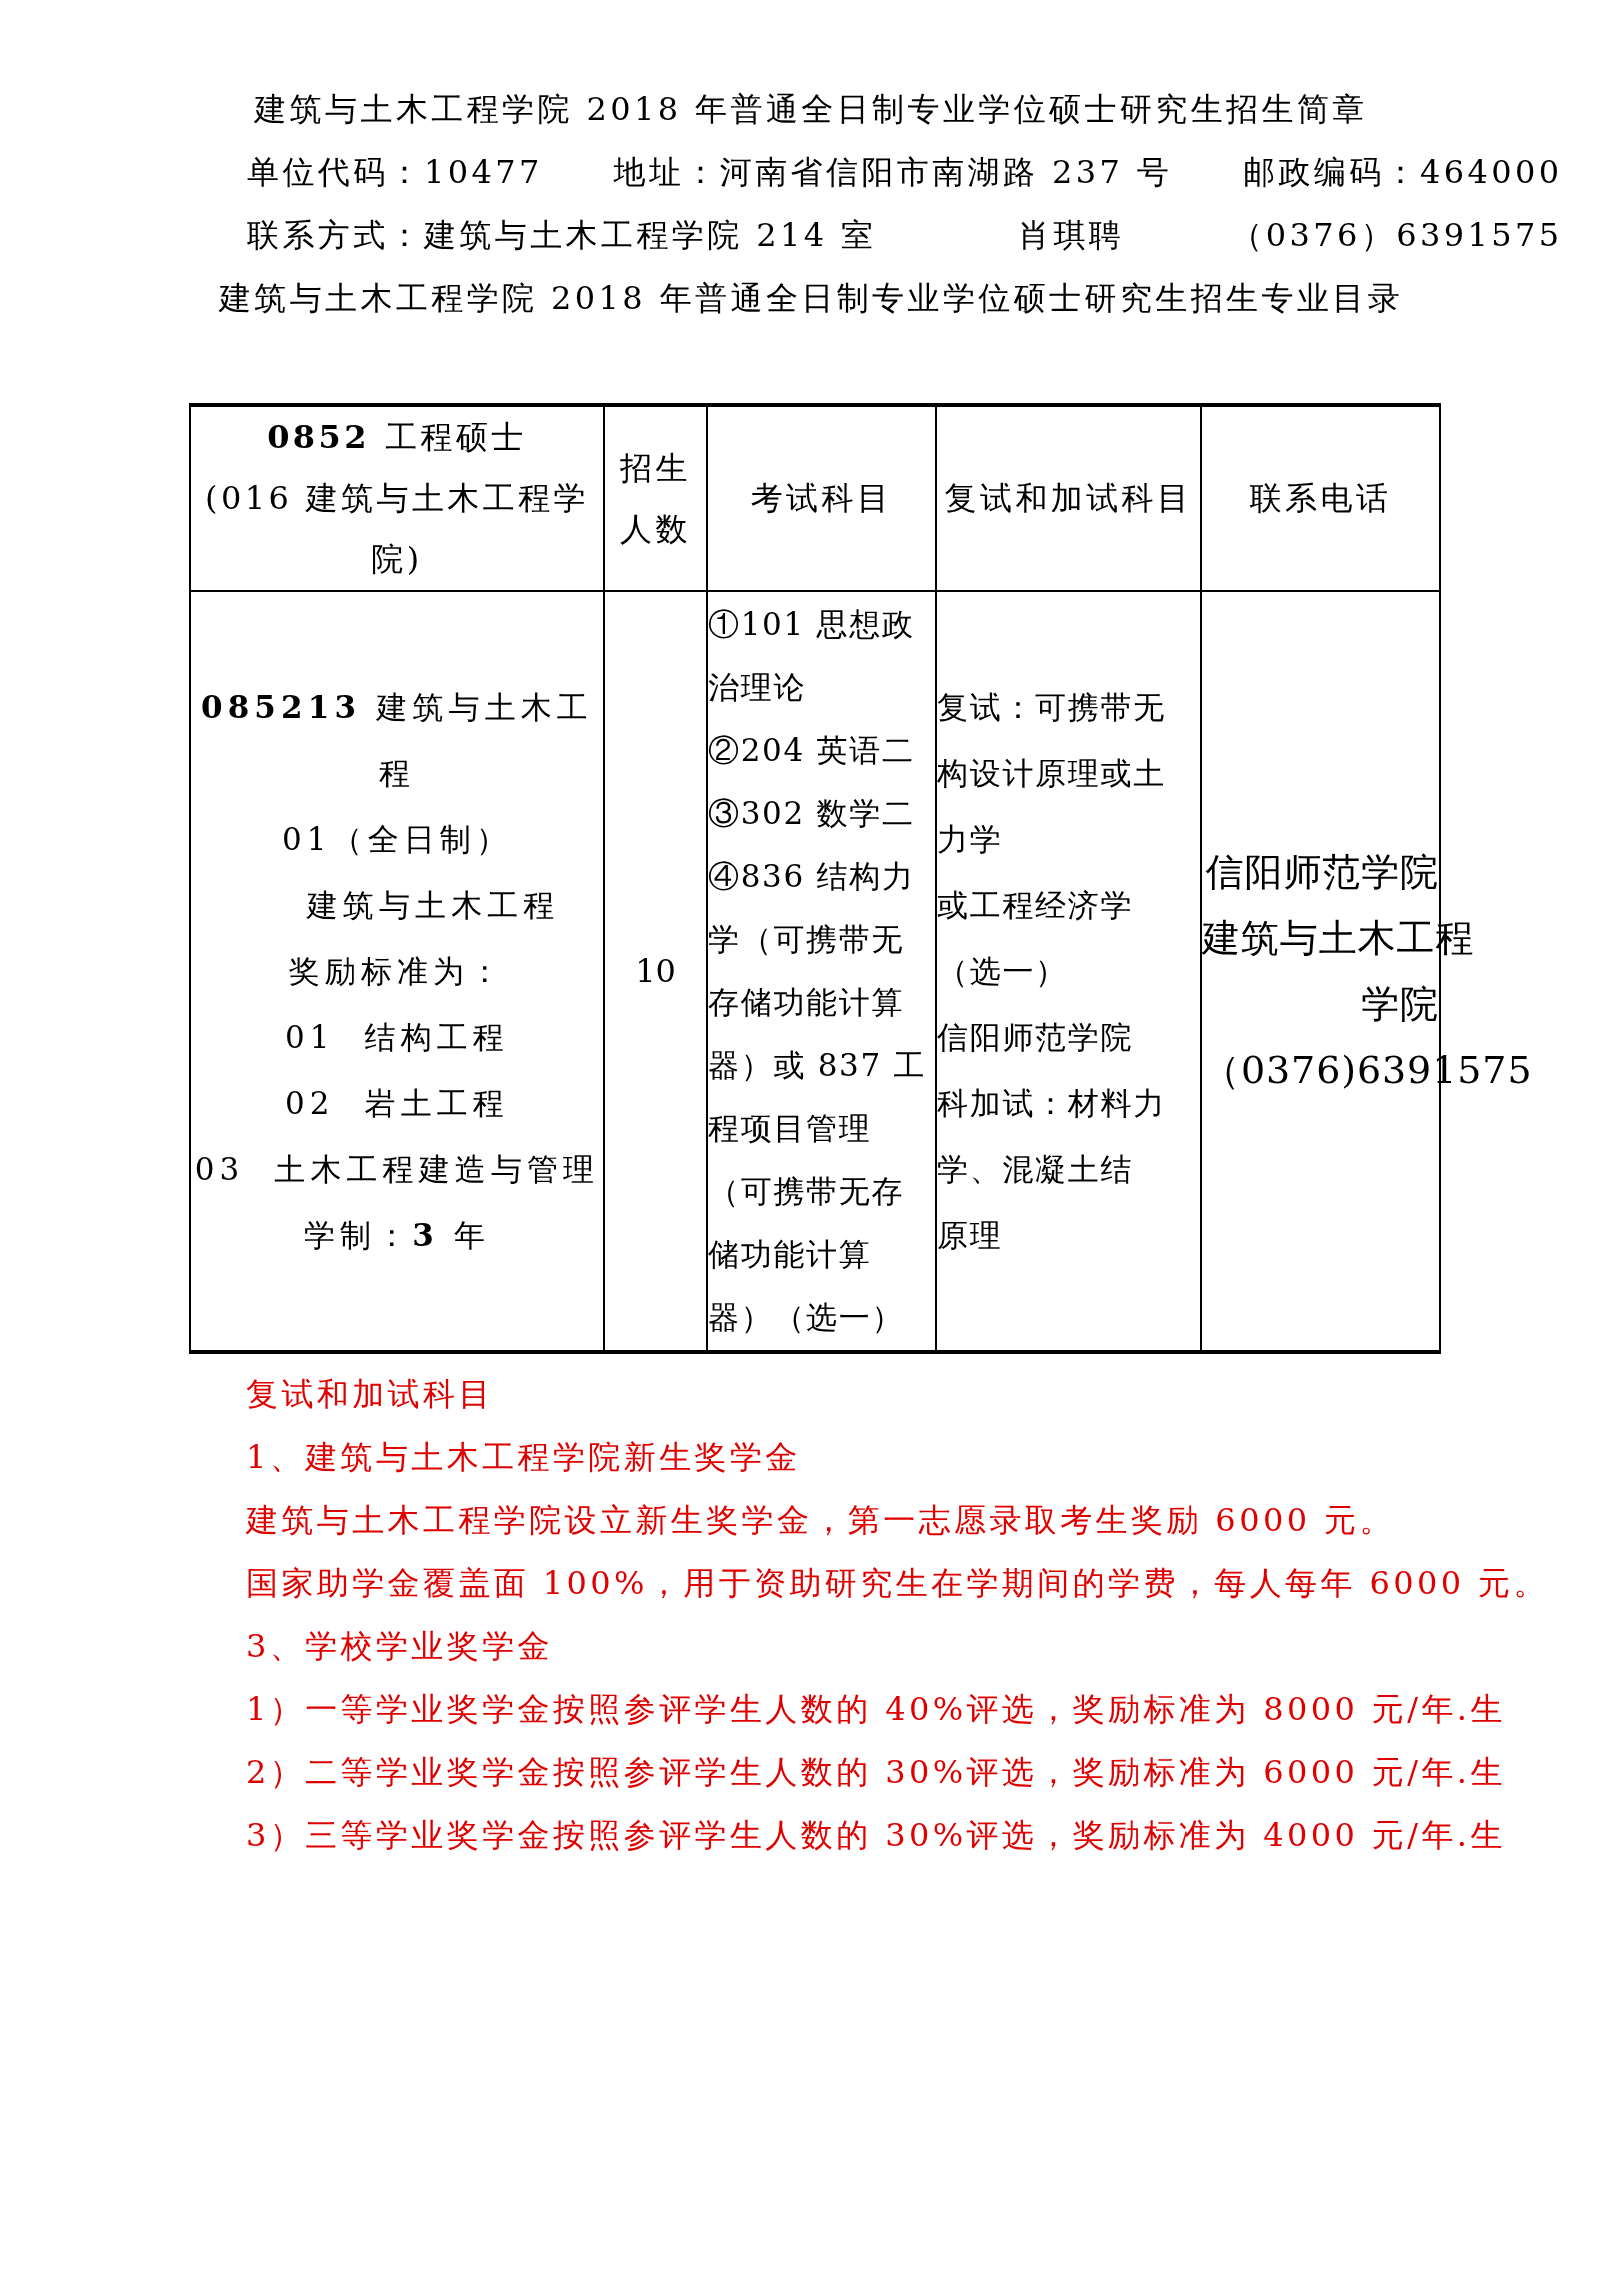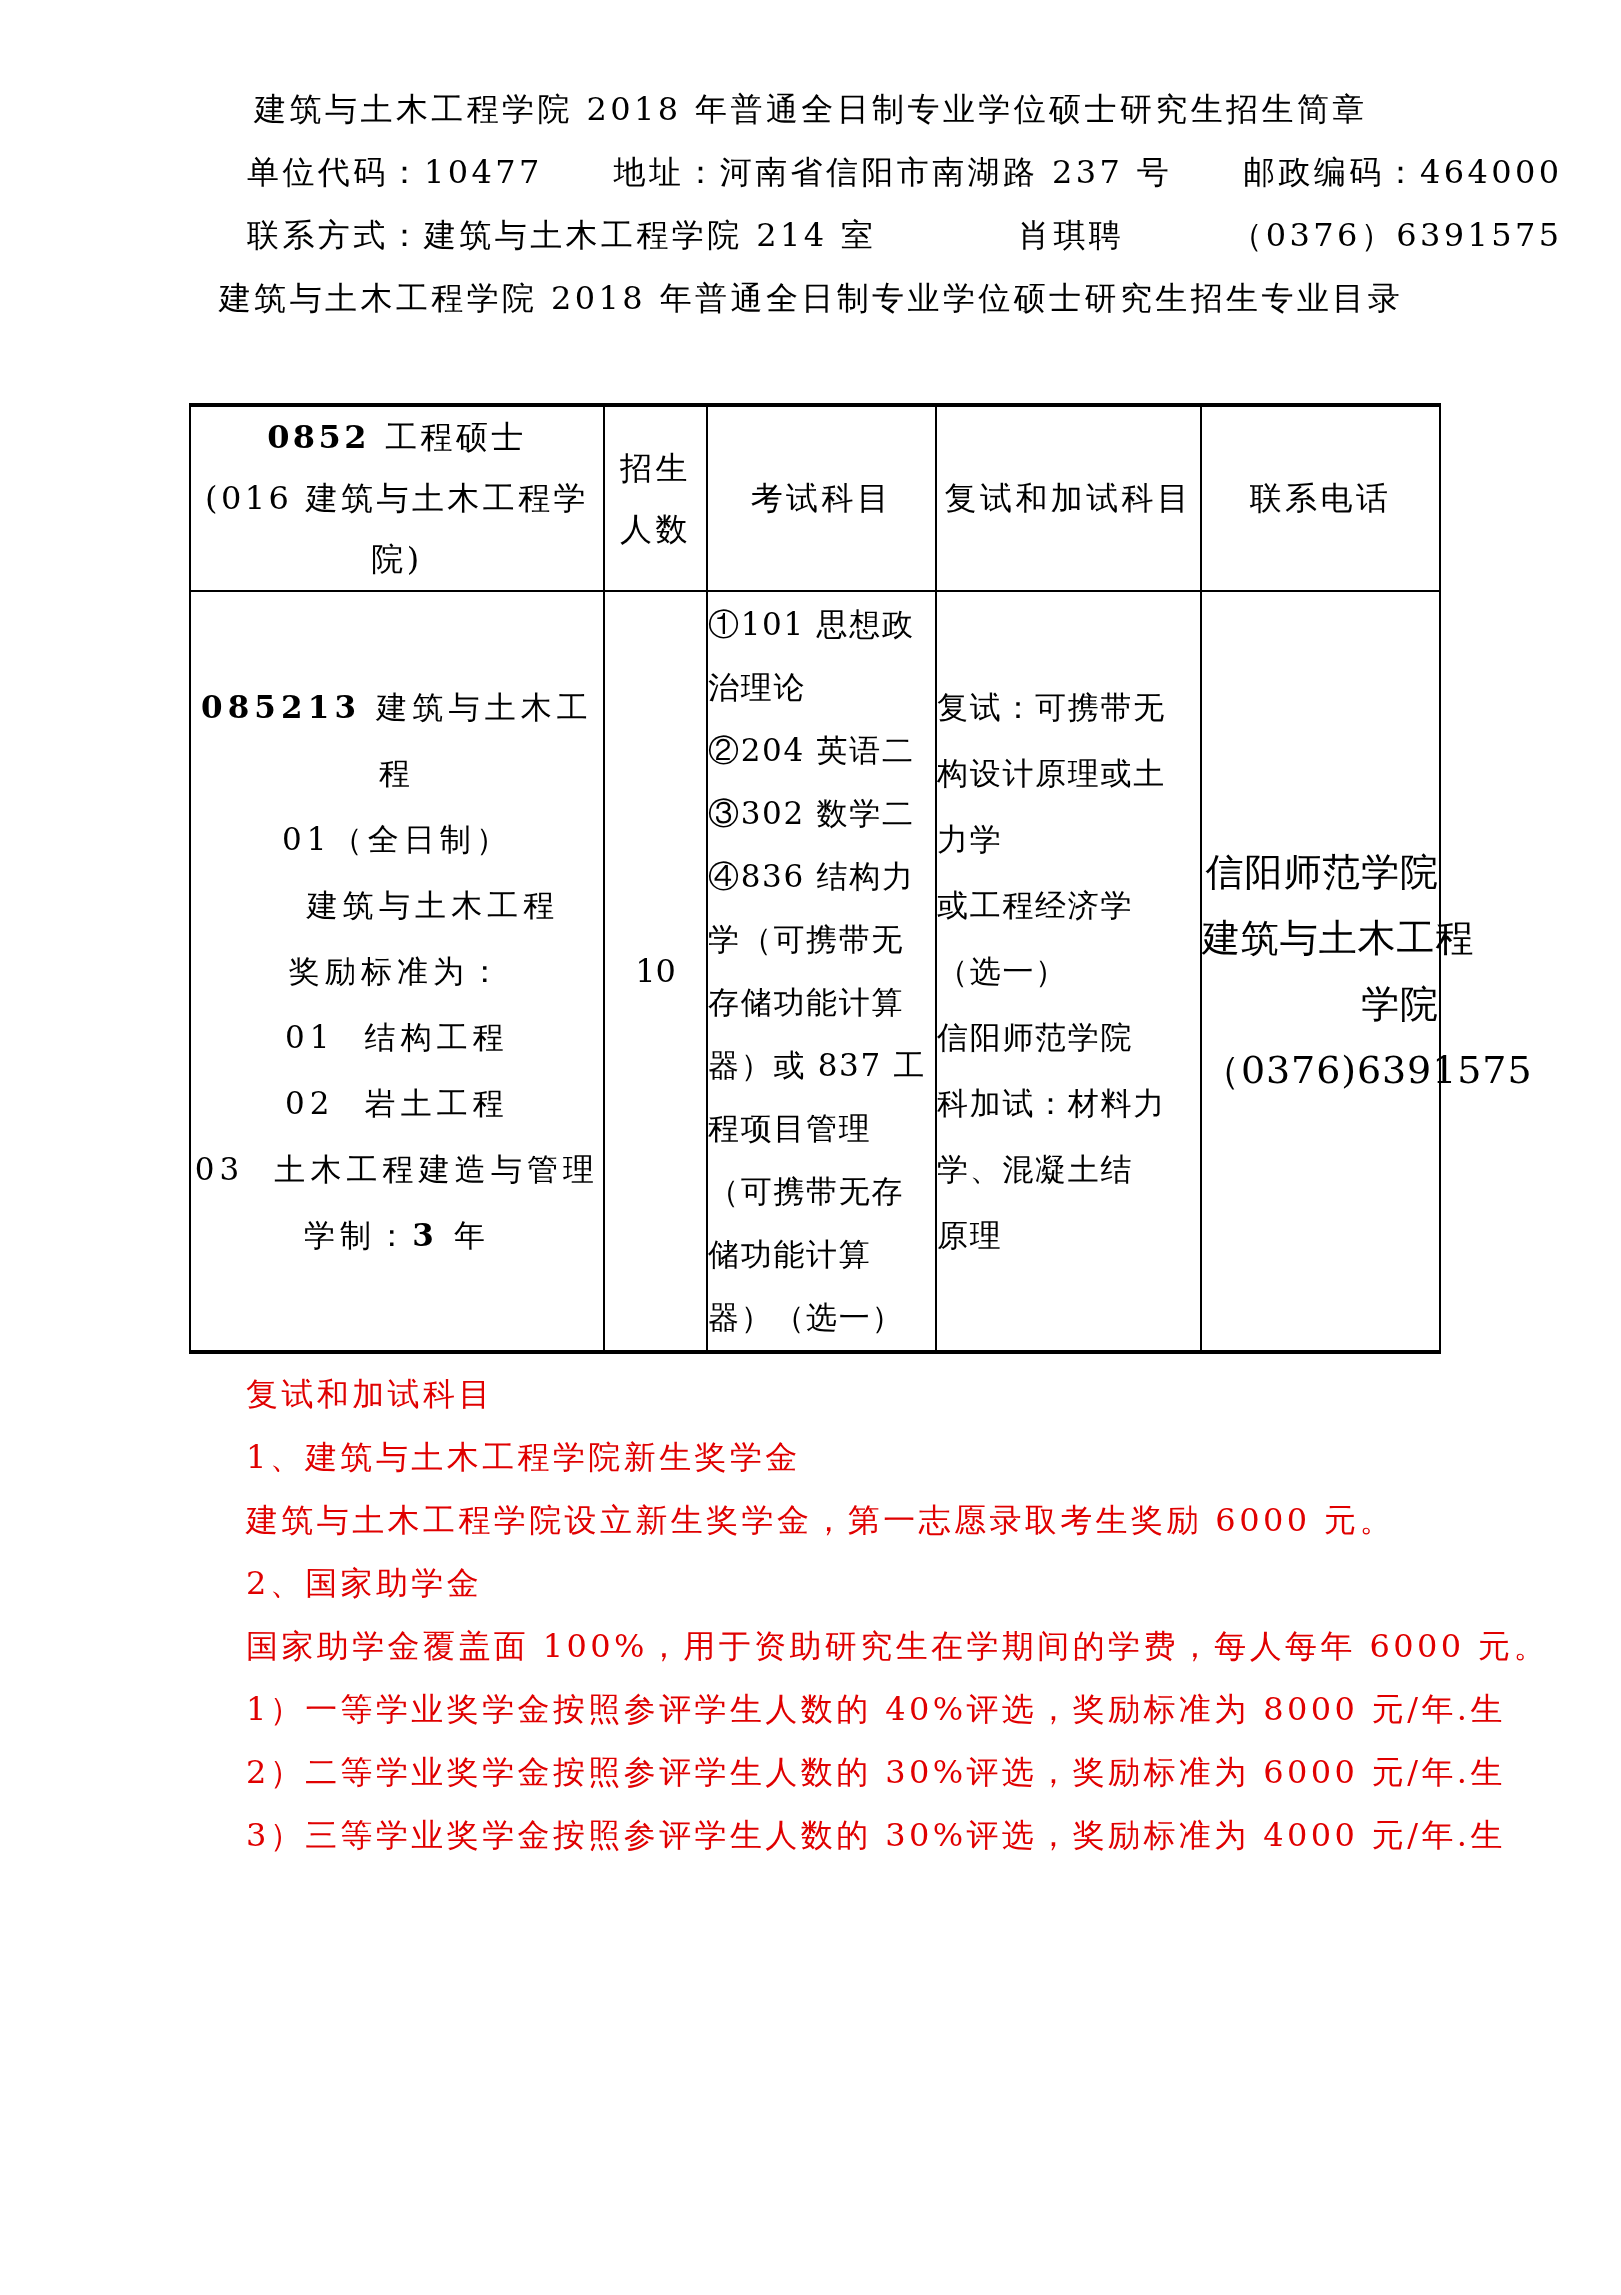--- a/index.html
+++ b/index.html
@@ -147,22 +147,22 @@
           </td>
       </tr>
     </tbody>
   </table>
 
   <div class="policies" style="color: rgb(224, 0, 0);">
     <div class="pline">复试和加试科目</div>
     <div>
         <div class="pline">1、建筑与土木工程学院新生奖学金</div>
         <div class="pline">建筑与土木工程学院设立新生奖学金，第一志愿录取考生奖励 6000 元。</div>
-        <div class="pline">2、国家助学金</div>
         <div class="pline">国家助学金覆盖面 100%，用于资助研究生在学期间的学费，每人每年 6000 元。</div>
+        <div class="pline">3、学校学业奖学金</div>
         <div class="pline">1）一等学业奖学金按照参评学生人数的 40%评选，奖励标准为 8000 元/年.生</div>
         <div class="pline">2）二等学业奖学金按照参评学生人数的 30%评选，奖励标准为 6000 元/年.生</div>
         <div class="pline">3）三等学业奖学金按照参评学生人数的 30%评选，奖励标准为 4000 元/年.生</div>
       </div>
   </div>
 
 </div>
 
 
 </body></html>

